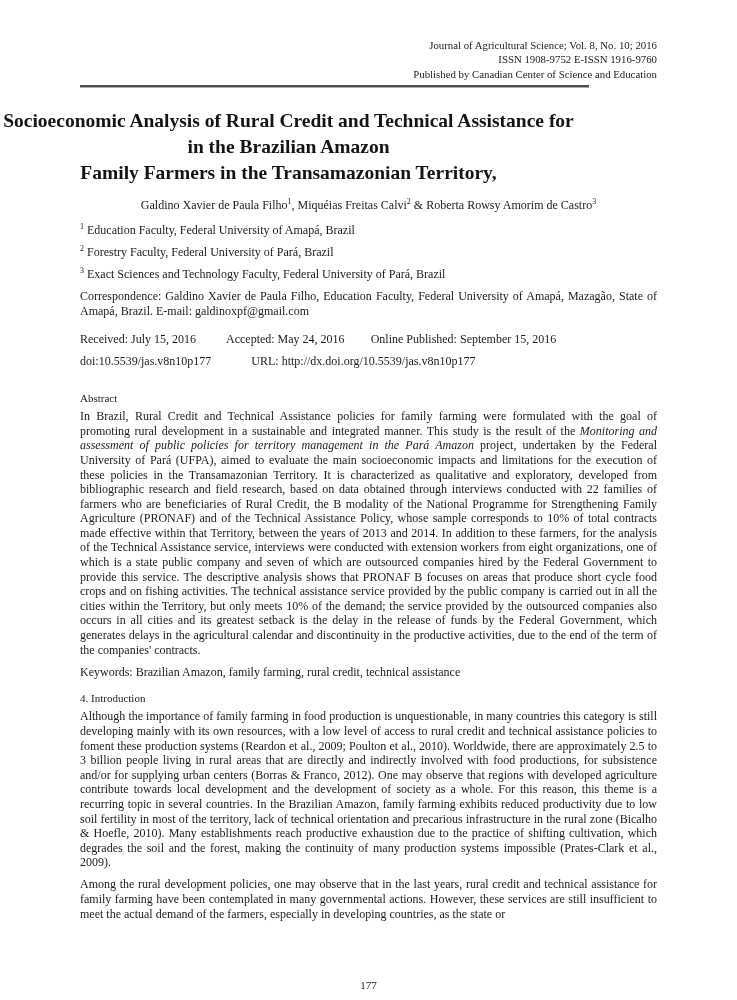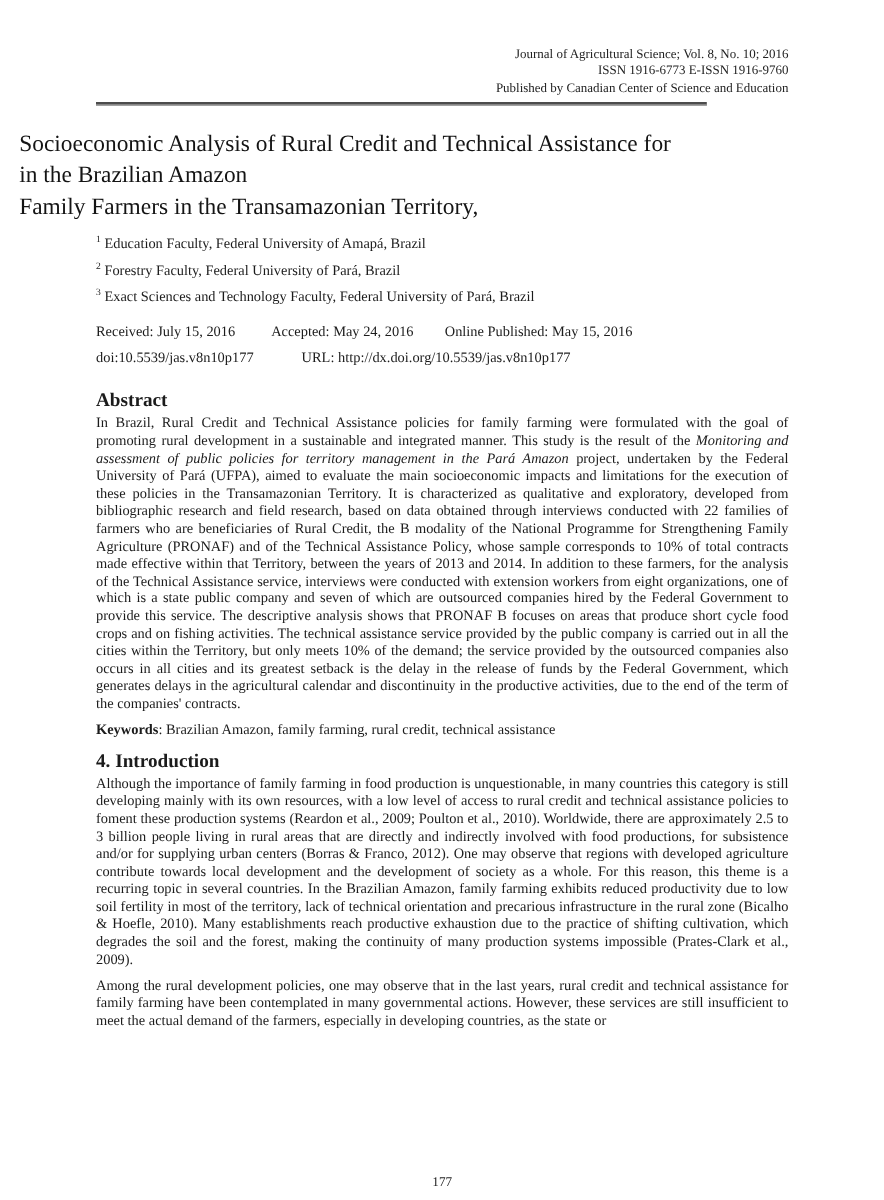--- a/index.html
+++ b/index.html
@@ -23,23 +23,24 @@
     color: #222;
   }
   .header-rule {
     margin: 4px 80px 0 80px;
     height: 2px;
     background: #4c4c4c;
     border-bottom: 1px solid #ababab;
   }
 
   .paper-title {
-    margin: 20px 0 0 16px;
+    margin: 20px 0 0 0;
     font-size: 19.5px;
-    font-weight: normal;
+    font-weight: bold;
+    text-align: center;
     line-height: 26px;
     color: #141414;
   }
   .paper-title .tl { display: block; }
 
   .authors {
     margin-top: 12px;
     text-align: center;
     font-size: 12px;
     line-height: 15px;
@@ -56,66 +57,68 @@
   .para { text-align: justify; }
 
   .meta-block { margin-top: 14px; }
   .meta-line .m1 { margin-right: 30px; }
   .meta-line .m2 { margin-right: 26px; }
   .meta-line .d1 { margin-right: 40px; }
 
   .section { margin-top: 22px; }
   .section-2 { margin-top: 12px; }
   .sec-heading {
-    font-size: 16px;
-    font-weight: bold;
+    font-size: 11px;
+    font-weight: normal;
     line-height: 14.6px;
     margin: 0 0 3.5px 0;
   }
-  .kw-label { font-weight: bold; text-align: right; }
+  .kw-label { font-weight: normal; text-align: right; }
   .italic { font-style: italic; }
 
   .page-number {
     position: absolute;
     top: 979px;
     left: 0;
     width: 737px;
     text-align: center;
     font-size: 11px;
     color: #222;
   }
 </style>
 </head>
 <body>
 
 <div class="page">
 
   <div class="content journal-header">
     <div>Journal of Agricultural Science; Vol. 8, No. 10; 2016</div>
-    <div>ISSN 1916-6773 E-ISSN 1916-9760</div>
+    <div>ISSN 1908-9752 E-ISSN 1916-9760</div>
     <div>Published by Canadian Center of Science and Education</div>
   </div>
 
   <div class="header-rule"></div>
 
   <h1 class="content paper-title">
     <span class="tl">Socioeconomic Analysis of Rural Credit and Technical Assistance for</span>
     <span class="tl">in the Brazilian Amazon</span>
     <span class="tl">Family Farmers in the Transamazonian Territory,</span>
   </h1>
 
+  <div class="content authors"><span>Galdino Xavier de Paula Filho</span><sup>1</sup><span>, </span><span>Miquéias Freitas Calvi</span><sup>2</sup><span> &amp; </span><span>Roberta Rowsy Amorim de Castro</span><sup>3</sup></div>
 
   <div class="content affs">
     <div class="aff"><sup>1</sup><span> Education Faculty, Federal University of Amapá, Brazil</span></div>
     <div class="aff"><sup>2</sup><span> Forestry Faculty, Federal University of Pará, Brazil</span></div>
     <div class="aff"><sup>3</sup><span> Exact Sciences and Technology Faculty, Federal University of Pará, Brazil</span></div>
+    <div class="corr">Correspondence: Galdino Xavier de Paula Filho, Education Faculty, Federal University of Amapá, Mazagão, State of Amapá, Brazil. E-mail: galdinoxpf@gmail.com</div>
   </div>
 
   <div class="content meta-block">
-    <div class="meta-line"><span class="m1">Received: July 15, 2016</span><span class="m2">Accepted: May 24, 2016</span><span>Online Published: May 15, 2016</span></div>
+    <div class="meta-line"><span class="m1">Received: July 15, 2016</span><span class="m2">Accepted: May 24, 2016</span><span>Online Published: September 15, 2016</span></div>
     <div class="meta-line"><span class="d1">doi:10.5539/jas.v8n10p177</span><span>URL: http://dx.doi.org/10.5539/jas.v8n10p177</span></div>
   </div>
 
   <div class="content section">
     <div class="sec-heading">Abstract</div>
     <p class="para"><span>In Brazil, Rural Credit and Technical Assistance policies for family farming were formulated with the goal of promoting rural development in a sustainable and integrated manner. This study is the result of the </span><span class="italic">Monitoring and assessment of public policies for territory management in the Pará Amazon</span><span> project, undertaken by the Federal University of Pará (UFPA), aimed to evaluate the main socioeconomic impacts and limitations for the execution of these policies in the Transamazonian Territory. It is characterized as qualitative and exploratory, developed from bibliographic research and field research, based on data obtained through interviews conducted with 22 families of farmers who are beneficiaries of Rural Credit, the B modality of the National Programme for Strengthening Family Agriculture (PRONAF) and of the Technical Assistance Policy, whose sample corresponds to 10% of total contracts made effective within that Territory, between the years of 2013 and 2014. In addition to these farmers, for the analysis of the Technical Assistance service, interviews were conducted with extension workers from eight organizations, one of which is a state public company and seven of which are outsourced companies hired by the Federal Government to provide this service. The descriptive analysis shows that PRONAF B focuses on areas that produce short cycle food crops and on fishing activities. The technical assistance service provided by the public company is carried out in all the cities within the Territory, but only meets 10% of the demand; the service provided by the outsourced companies also occurs in all cities and its greatest setback is the delay in the release of funds by the Federal Government, which generates delays in the agricultural calendar and discontinuity in the productive activities, due to the end of the term of the companies' contracts.</span></p>
     <p class="kw"><span class="kw-label">Keywords</span><span>: Brazilian Amazon, family farming, rural credit, technical assistance</span></p>
   </div>
 
   <div class="content section-2">

